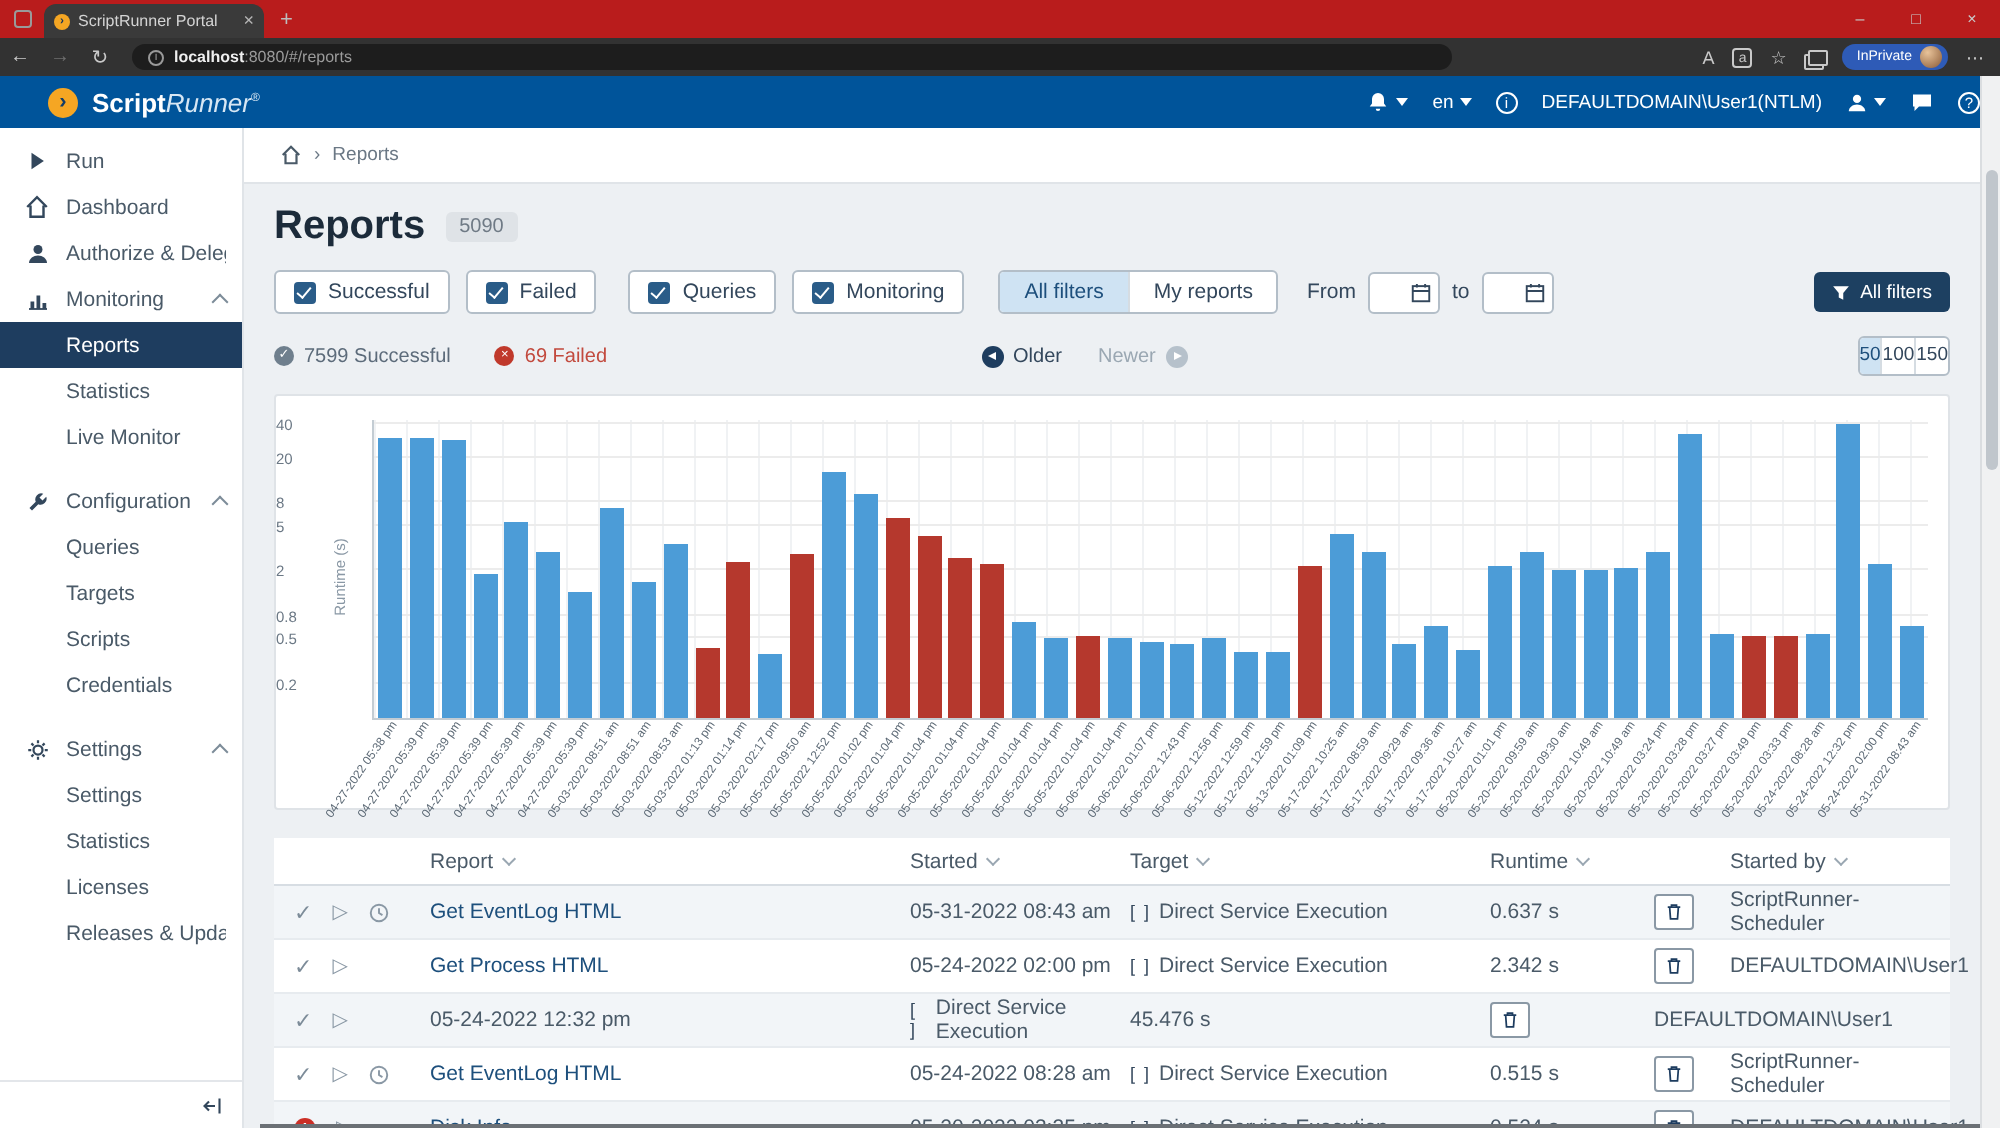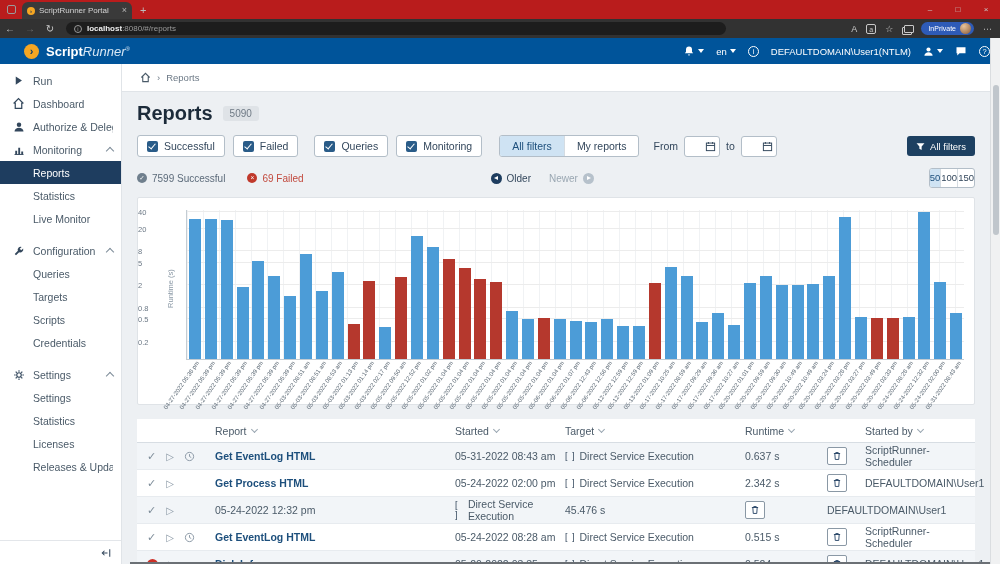--- a/index.html
+++ b/index.html
@@ -120,21 +120,21 @@
   .trow{display:grid;grid-template-columns:78px 240px 110px 180px 82px 38px auto;align-items:center;height:27px;font-size:10.5px;border-bottom:1px solid #e7ebef}
   .thead{height:24px;border-bottom:1px solid #d7dde3;color:#4a5a68}
   .thead .hc{display:flex;align-items:center;gap:5px}
   .chev-sort{width:5px;height:5px;border-right:1.3px solid #9aa7b2;border-bottom:1.3px solid #9aa7b2;transform:rotate(45deg);margin-top:-3px}
   .trow:nth-child(even){background:#f2f5f8}
   .icell{display:flex;align-items:center;gap:10px;padding-left:10px}
   .ok-ic{color:#7d8c99;font-size:11px}
   .err-ic{width:11px;height:11px;border-radius:50%;background:#cc2f26;color:#fff;font-size:8px;font-weight:bold;line-height:11px;text-align:center}
   .play-ic{color:#8a98a5;font-size:10px}
   .clock-ic{width:11px;height:11px;color:#8a98a5}
-  .rlink{color:#1d4f7c;font-weight:700;cursor:pointer}
+  .rlink{color:#1d4f7c;font-weight:400;cursor:pointer}
   .cmut{color:#4a5a68}
   .tgt{display:flex;align-items:center;gap:4px;color:#4a5a68}
   .tgt .br{font-size:9px;color:#33475c;letter-spacing:1px}
   .delbtn{width:20px;height:18px;border:1px solid #8a98a5;border-radius:2px;background:#fff;color:#1d3c5f;display:flex;align-items:center;justify-content:center;cursor:pointer}
 
   
   .vscroll{position:absolute;right:0;top:38px;width:10px;bottom:0;background:#f0f1f2;border-left:1px solid #dadde0}
   .vthumb{position:absolute;left:2px;top:47px;width:6px;height:150px;background:#c0c6cc;border-radius:3px}
   .bottomedge{position:absolute;left:130px;right:10px;bottom:0;height:2px;background:#6b7075}
   svg{display:block}

